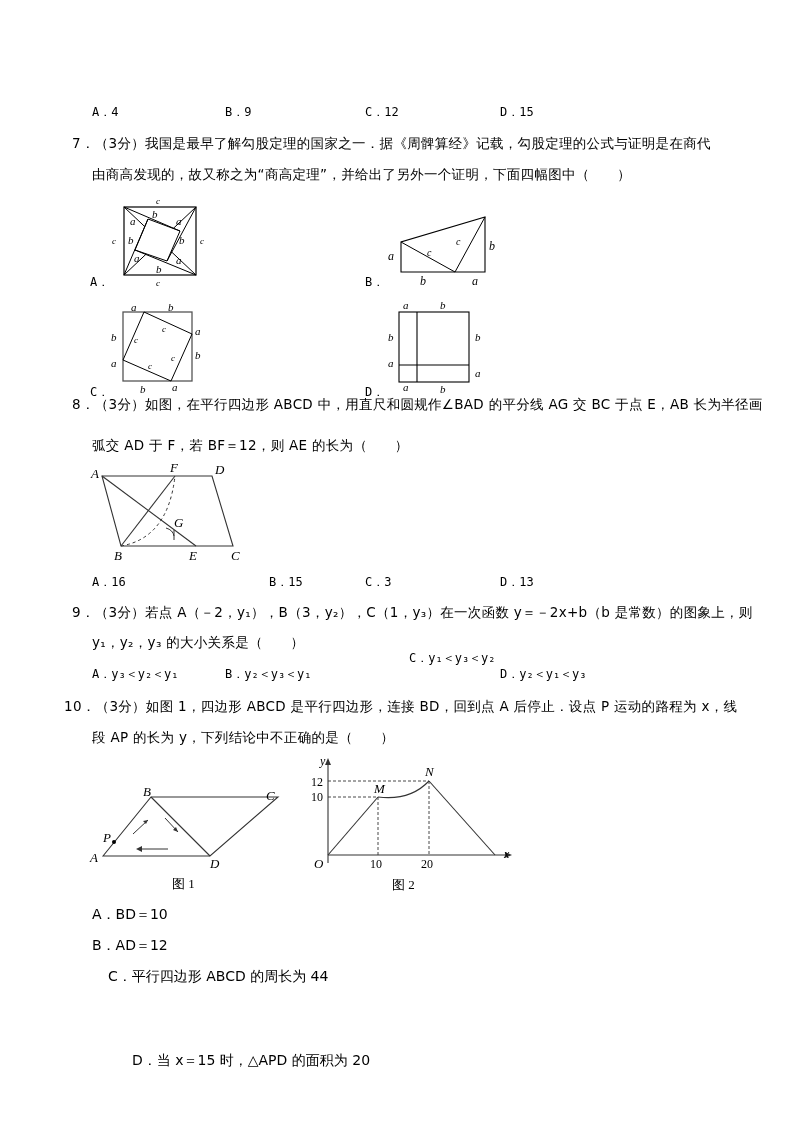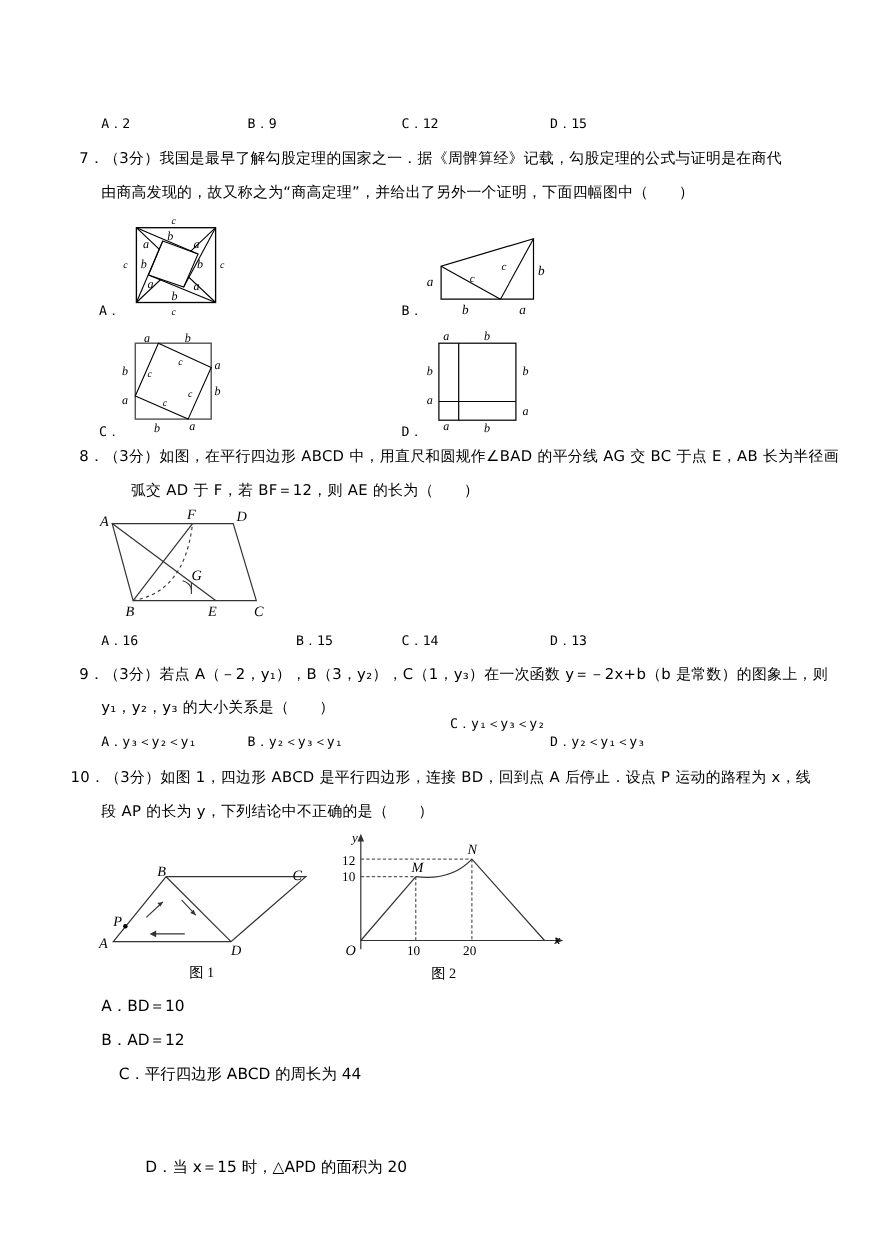--- a/index.html
+++ b/index.html
@@ -8,21 +8,21 @@
     .abs { position: absolute; white-space: nowrap; }
     .mono { font-family: "DejaVu Sans Mono", "Liberation Mono", monospace; font-size: 12px; }
     .line { font-size: 13.5px; letter-spacing: 0.3px; }
     .opt { font-size: 14px; }
     svg text { font-family: "Liberation Serif", "DejaVu Serif", serif; }
     .fig svg { display: block; }
   </style>
 </head>
 <body>
 
-<div class="abs mono" style="top:104px;left:92px;">A．2</div>
+<div class="abs mono" style="top:104px;left:92px;">A．4</div>
 <div class="abs mono" style="top:104px;left:225px;">B．9</div>
 <div class="abs mono" style="top:104px;left:365px;">C．12</div>
 <div class="abs mono" style="top:104px;left:500px;">D．15</div>
 
 <div class="abs line" style="top:135px;left:72px;">7．（3分）我国是最早了解勾股定理的国家之一．据《周髀算经》记载，勾股定理的公式与证明是在商代</div>
 <div class="abs line" style="top:166px;left:92px;">由商高发现的，故又称之为“商高定理”，并给出了另外一个证明，下面四幅图中（　　）</div>
 
 <div class="abs mono" style="top:274px;left:90px;">A．</div>
 <div class="abs fig" style="top:192px;left:108px;">
   <svg width="110" height="96" viewBox="0 0 110 96">
@@ -94,42 +94,42 @@
     <text x="60" y="12" font-size="11" font-style="italic">b</text>
     <text x="8" y="44" font-size="11" font-style="italic">b</text>
     <text x="8" y="70" font-size="11" font-style="italic">a</text>
     <text x="95" y="44" font-size="11" font-style="italic">b</text>
     <text x="95" y="80" font-size="11" font-style="italic">a</text>
     <text x="23" y="94" font-size="11" font-style="italic">a</text>
     <text x="60" y="96" font-size="11" font-style="italic">b</text>
   </svg>
 </div>
 
-<div class="abs line" style="top:406px;left:72px;text-align:center;">8．（3分）如图，在平行四边形 ABCD 中，用直尺和圆规作∠BAD 的平分线 AG 交 BC 于点 E，AB 长为半径画</div>
-<div class="abs line" style="top:437px;left:92px;margin-left:27px;">弧交 AD 于 F，若 BF＝12，则 AE 的长为（　　）</div>
+<div class="abs line" style="top:396px;left:72px;text-align:center;">8．（3分）如图，在平行四边形 ABCD 中，用直尺和圆规作∠BAD 的平分线 AG 交 BC 于点 E，AB 长为半径画</div>
+<div class="abs line" style="top:437px;left:92px;">弧交 AD 于 F，若 BF＝12，则 AE 的长为（　　）</div>
 <div class="abs fig" style="top:458px;left:88px;">
   <svg width="170" height="108" viewBox="0 0 170 108">
     <polygon points="14,18 124,18 145,88 33,88" fill="none" stroke="#333" stroke-width="1.1"></polygon>
     <line x1="14" y1="18" x2="108" y2="88" stroke="#333" stroke-width="1.1"></line>
     <line x1="33" y1="88" x2="87" y2="18" stroke="#333" stroke-width="1.1"></line>
     <path d="M33,88 Q80,80 87,18" fill="none" stroke="#333" stroke-width="1" stroke-dasharray="3,3"></path>
     <path d="M78,70 Q85,72 86,78" fill="none" stroke="#333" stroke-width="1"></path>
     <line x1="86" y1="72" x2="86" y2="82" stroke="#333" stroke-width="1"></line>
     <text x="3" y="20" font-size="13" font-style="italic">A</text>
     <text x="82" y="14" font-size="13" font-style="italic">F</text>
     <text x="127" y="16" font-size="13" font-style="italic">D</text>
     <text x="86" y="69" font-size="13" font-style="italic">G</text>
     <text x="26" y="102" font-size="13" font-style="italic">B</text>
     <text x="101" y="102" font-size="13" font-style="italic">E</text>
     <text x="143" y="102" font-size="13" font-style="italic">C</text>
   </svg>
 </div>
 <div class="abs mono" style="top:574px;left:92px;">A．16</div>
 <div class="abs mono" style="top:574px;left:225px;margin-left:44px;">B．15</div>
-<div class="abs mono" style="top:574px;left:365px;">C．14</div>
+<div class="abs mono" style="top:574px;left:365px;">C．3</div>
 <div class="abs mono" style="top:574px;left:500px;">D．13</div>
 
 <div class="abs line" style="top:604px;left:72px;">9．（3分）若点 A（－2，y₁），B（3，y₂），C（1，y₃）在一次函数 y＝－2x+b（b 是常数）的图象上，则</div>
 <div class="abs line" style="top:634px;left:92px;">y₁，y₂，y₃ 的大小关系是（　　）</div>
 <div class="abs mono" style="top:666px;left:92px;">A．y₃＜y₂＜y₁</div>
 <div class="abs mono" style="top:666px;left:225px;">B．y₂＜y₃＜y₁</div>
 <div class="abs mono" style="top:650px;left:365px;margin-left:44px;">C．y₁＜y₃＜y₂</div>
 <div class="abs mono" style="top:666px;left:500px;text-align:right;">D．y₂＜y₁＜y₃</div>
 
 <div class="abs line" style="top:698px;left:64px;">10．（3分）如图 1，四边形 ABCD 是平行四边形，连接 BD，回到点 A 后停止．设点 P 运动的路程为 x，线</div>

